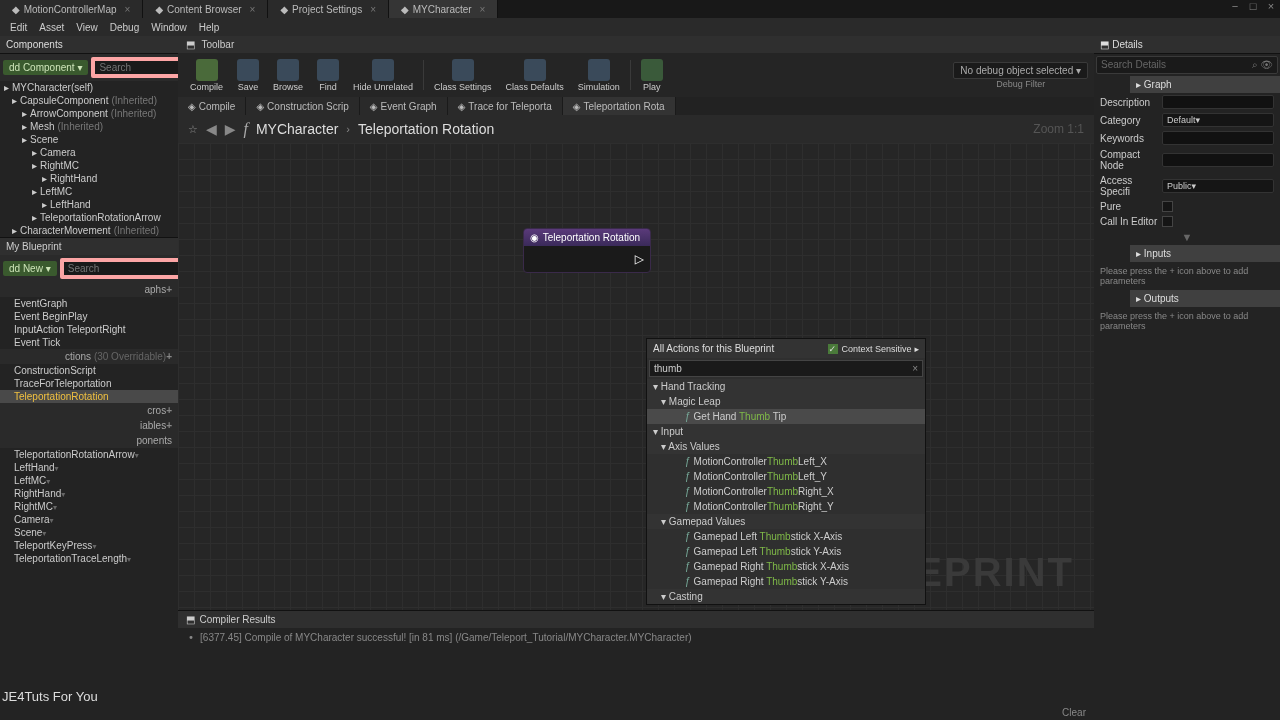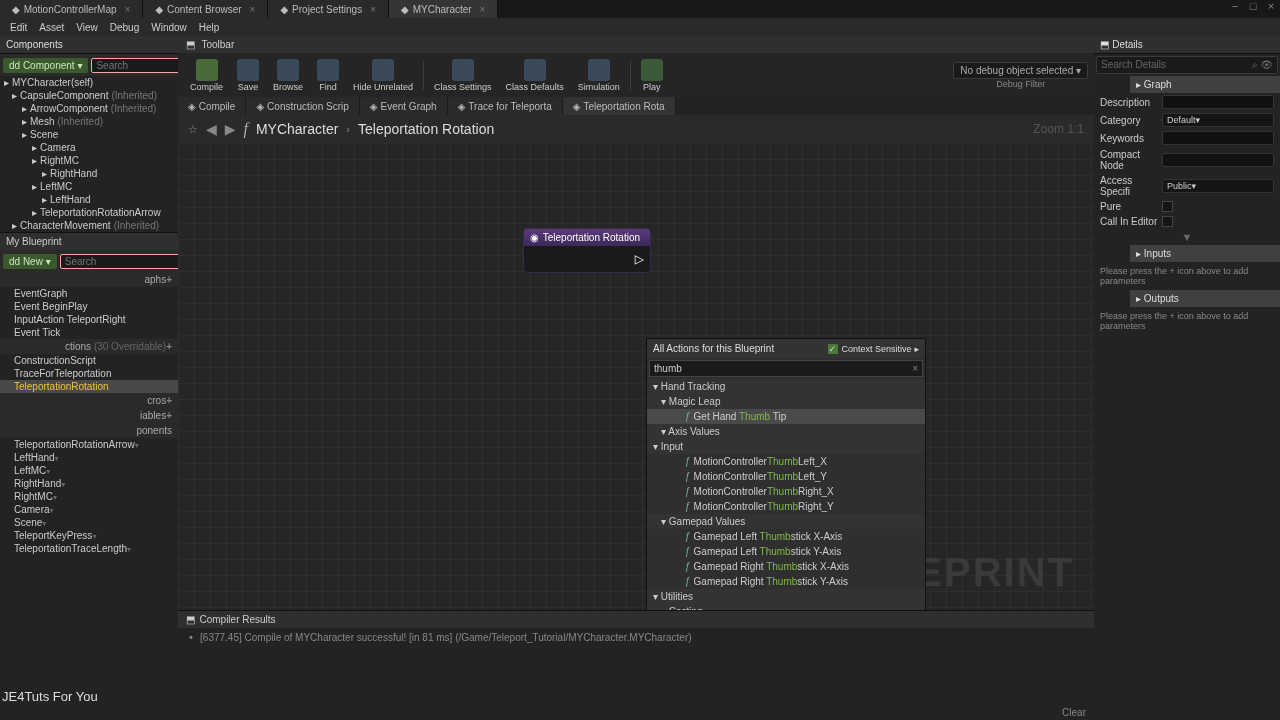--- a/index.html
+++ b/index.html
@@ -20,21 +20,21 @@
 .parent-class { margin-left: auto; color: #999; font-size: 9px; padding-right: 4px; margin-top: 35px; }
 
 
 .main { display: flex; flex: 1; min-height: 0; }
 
 
 .left-panel { width: 178px; display: flex; flex-direction: column; background: #232323; }
 .panel-header { background: #2f2f2f; padding: 3px 6px; font-size: 10px; color: #ddd; border-bottom: 1px solid #111; }
 .add-comp-row { display: flex; padding: 3px; gap: 3px; background: #2a2a2a; align-items: center; }
 .add-comp-btn { background: #3a5a2e; color: #cde4b8; padding: 2px 6px; border-radius: 2px; font-size: 10px; flex-shrink: 0; }
-.search-box { flex: 1; background: #1a1a1a; border: 1px solid #fca5a5; padding: 1px 4px; color: #aaa; font-size: 10px; border-radius: 2px; }
+.search-box { flex: 1; background: #1a1a1a; border: 4px solid #fca5a5; padding: 1px 4px; color: #aaa; font-size: 10px; border-radius: 2px; }
 .search-icon-s { width: 16px; height: 16px; background: #444; border-radius: 2px; display: flex; align-items: center; justify-content: center; color: #aaa; font-size: 9px; }
 .tree { overflow-y: auto; flex-shrink: 0; }
 .tree-item { padding: 1px 4px; color: #ccc; font-size: 10px; display: flex; align-items: center; gap: 3px; white-space: nowrap; }
 .tree-item.l1 { padding-left: 12px; }
 .tree-item.l2 { padding-left: 22px; }
 .tree-item.l3 { padding-left: 32px; }
 .tree-item.l4 { padding-left: 42px; }
 .tree-item .inherit { color: #777; }
 .bp-header { background: #2f2f2f; padding: 3px 6px; font-size: 10px; border-top: 1px solid #111; }
 .bp-section { padding: 2px 6px; background: #2a2a2a; color: #aaa; font-size: 10px; display: flex; justify-content: flex-end; }
@@ -369,22 +369,22 @@
             <span>thumb</span>
             <span class="ctx-close">×</span>
           </div>
           <div id="ctx-tree">
               <div class="ctx-cat l0">▾ Hand Tracking</div>
               <div class="ctx-cat l1">▾ Magic Leap</div>
               <div class="ctx-item l3 hover">
                 <span style="color:#7a9">ƒ</span> 
                 <span>Get Hand <span class="hl">Thumb</span> Tip</span>
               </div>
+              <div class="ctx-cat l0">▾ Input</div>
               <div class="ctx-cat l1">▾ Axis Values</div>
-              <div class="ctx-cat l0">▾ Input</div>
               <div class="ctx-item l3">
                 <span style="color:#7a9">ƒ</span> 
                 <span>MotionController<span class="hl">Thumb</span>Left_X</span>
               </div>
               <div class="ctx-item l3">
                 <span style="color:#7a9">ƒ</span> 
                 <span>MotionController<span class="hl">Thumb</span>Left_Y</span>
               </div>
               <div class="ctx-item l3">
                 <span style="color:#7a9">ƒ</span> 
@@ -404,21 +404,20 @@
                 <span>Gamepad Left <span class="hl">Thumb</span>stick Y-Axis</span>
               </div>
               <div class="ctx-item l3">
                 <span style="color:#7a9">ƒ</span> 
                 <span>Gamepad Right <span class="hl">Thumb</span>stick X-Axis</span>
               </div>
               <div class="ctx-item l3">
                 <span style="color:#7a9">ƒ</span> 
                 <span>Gamepad Right <span class="hl">Thumb</span>stick Y-Axis</span>
               </div>
-              <div class="ctx-cat l0">▾ Utilities</div>
               <div class="ctx-cat l1">▾ Casting</div>
             </div>
         </div>
       </div>
 
       <div class="compiler">
         <div class="comp-hdr">
             <span>⬒</span>
             <span>Compiler Results</span>
           </div>

